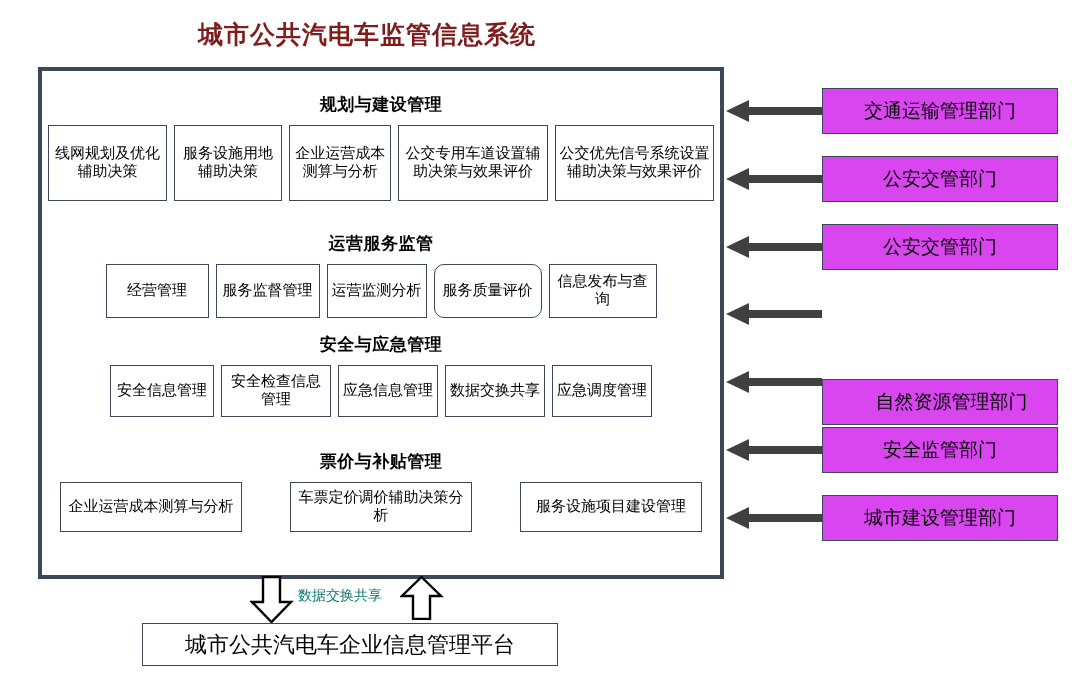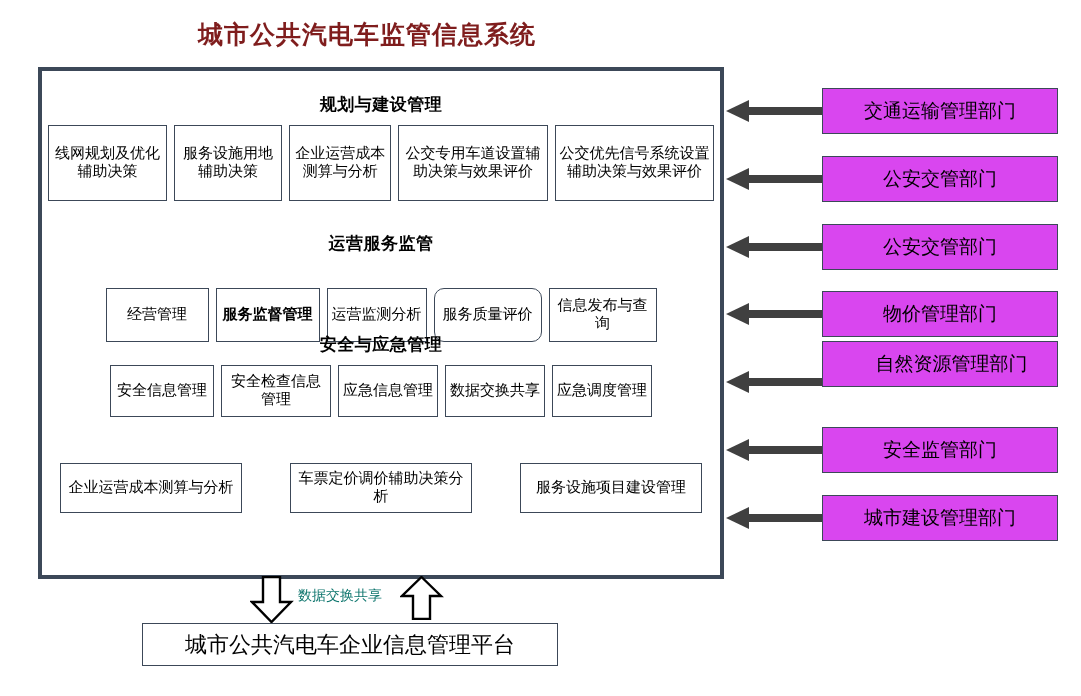--- a/index.html
+++ b/index.html
@@ -39,23 +39,23 @@
   }
 
   
   .row-1 .module-box{height:76px;}
   .row-1 .module-box.b1{width:121px;}
   .row-1 .module-box.b2{width:110px;}
   .row-1 .module-box.b3{width:104px;}
   .row-1 .module-box.b4{width:152px;}
   .row-1 .module-box.b5{width:162px;}
 
-  .row-2 .module-box{height:54px;margin-top:24px;}
+  .row-2 .module-box{height:54px;}
   .row-2 .module-box.b1{width:103px;}
-  .row-2 .module-box.b2{width:104px;font-weight:bold;}
+  .row-2 .module-box.b2{width:104px;}
   .row-2 .module-box.b3{width:100px;}
   .row-2 .module-box.b4{width:108px;border-radius:10px;}
   .row-2 .module-box.b5{width:108px;}
 
   .row-3 .module-box{height:52px;}
   .row-3 .module-box.b1{width:104px;}
   .row-3 .module-box.b2{width:110px;}
   .row-3 .module-box.b3{width:100px;}
   .row-3 .module-box.b4{width:100px;}
   .row-3 .module-box.b5{width:100px;}
@@ -136,34 +136,34 @@
       <div class="module-row row-3">
         <div class="module-box b1">安全信息管理</div>
         <div class="module-box b2">安全检查信息管理</div>
         <div class="module-box b3">应急信息管理</div>
         <div class="module-box b4">数据交换共享</div>
         <div class="module-box b5">应急调度管理</div>
       </div>
     </div>
 
     <div class="section" style="top:381px;">
+      <div class="section-title">票价与补贴管理</div>
       <div class="module-row row-4">
         <div class="module-box b1">企业运营成本测算与分析</div>
         <div class="module-box b2">车票定价调价辅助决策分析</div>
         <div class="module-box b3">服务设施项目建设管理</div>
       </div>
     </div>
 
   </div>
 
   <div class="stake-box" style="top:88px;">交通运输管理部门</div>
   <div class="stake-box" style="top:156px;">公安交管部门</div>
   <div class="stake-box" style="top:224px;">公安交管部门</div>
-  <div class="stake-box" style="top:291px;">物价管理部门</div>
-  <div class="stake-box" style="top:341px;padding-left:23px;">自然资源管理部门</div>
+  <div class="stake-box" style="top:379px;padding-left:23px;">自然资源管理部门</div>
   <div class="stake-box" style="top:427px;">安全监管部门</div>
   <div class="stake-box" style="top:495px;">城市建设管理部门</div>
 
   <div class="arrow-left" style="left:726px;top:100px;width:96px;">
     <div class="shaft" style="left:20px;right:0;"></div>
     <div class="head"></div>
   </div>
   <div class="arrow-left" style="left:726px;top:168px;width:96px;">
     <div class="shaft" style="left:20px;right:0;"></div>
     <div class="head"></div>

